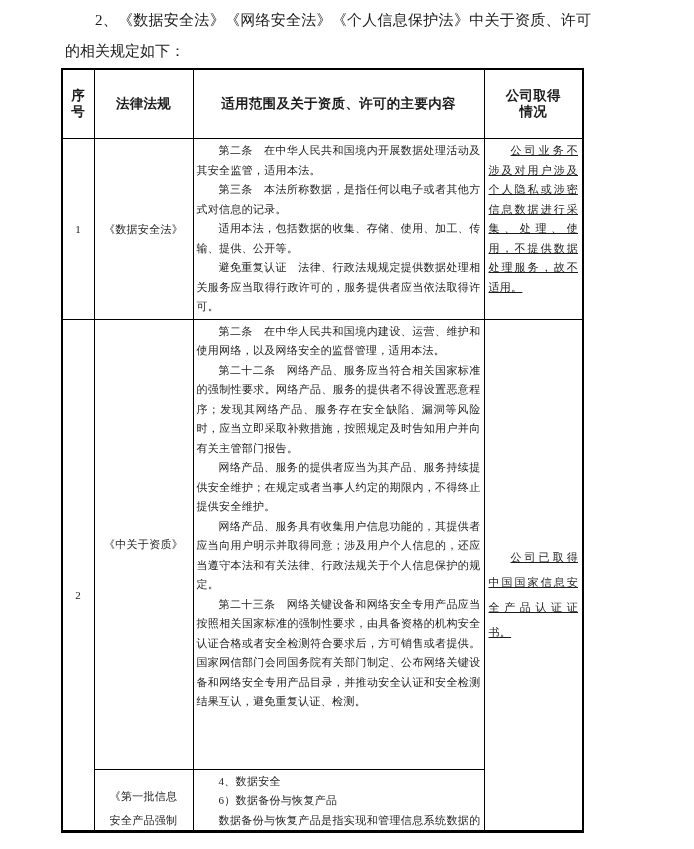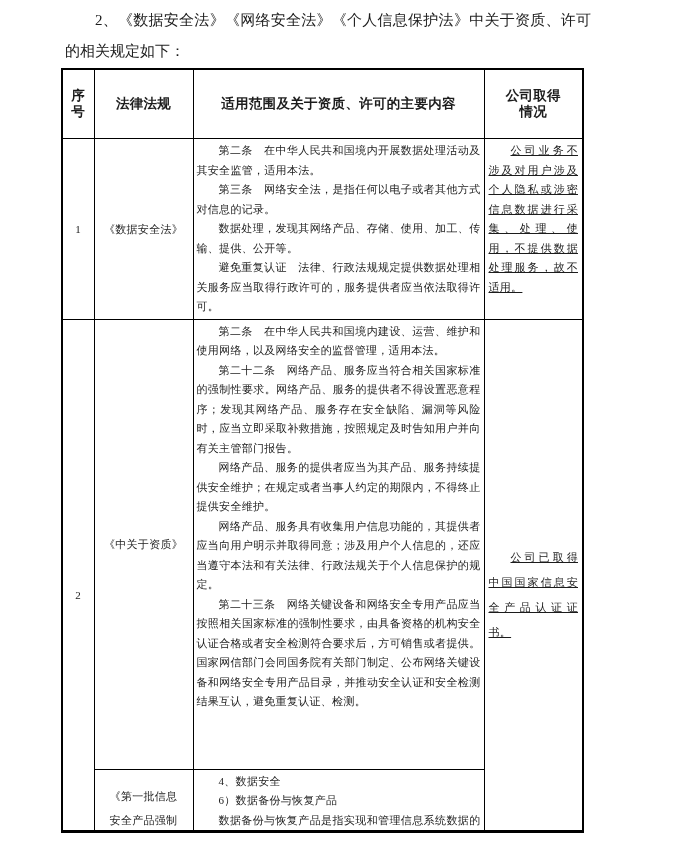--- a/index.html
+++ b/index.html
@@ -110,22 +110,22 @@
         <th>法律法规</th>
         <th>适用范围及关于资质、许可的主要内容</th>
         <th>公司取得情况</th>
       </tr>
 
       <tr class="r1">
         <td class="cell-num">1</td>
         <td class="cell-law">《数据安全法》</td>
         <td class="cell-content">
           <p class="para">第二条　在中华人民共和国境内开展数据处理活动及其安全监管，适用本法。</p>
-          <p class="para">第三条　网络安全法，是指任何以电子或者其他方式对信息的记录。</p>
-          <p class="para">数据处理，发现其网络产品、存储、使用、加工、传输、提供、公开等。</p>
+          <p class="para">第三条　本法所称数据，是指任何以电子或者其他方式对信息的记录。</p>
+          <p class="para">适用本法，包括数据的收集、存储、使用、加工、传输、提供、公开等。</p>
           <p class="para">避免重复认证　法律、行政法规规定提供数据处理相关服务应当取得行政许可的，服务提供者应当依法取得许可。</p>
         </td>
         <td class="cell-status top">公司业务不涉及对用户涉及个人隐私或涉密信息数据进行采集、处理、使用，不提供数据处理服务，故不适用。</td>
       </tr>
 
       <tr class="r2a">
         <td class="cell-num" rowspan="2">2</td>
         <td class="cell-law">《中关于资质》</td>
         <td class="cell-content">
           <p class="para">第二条　在中华人民共和国境内建设、运营、维护和使用网络，以及网络安全的监督管理，适用本法。</p>

